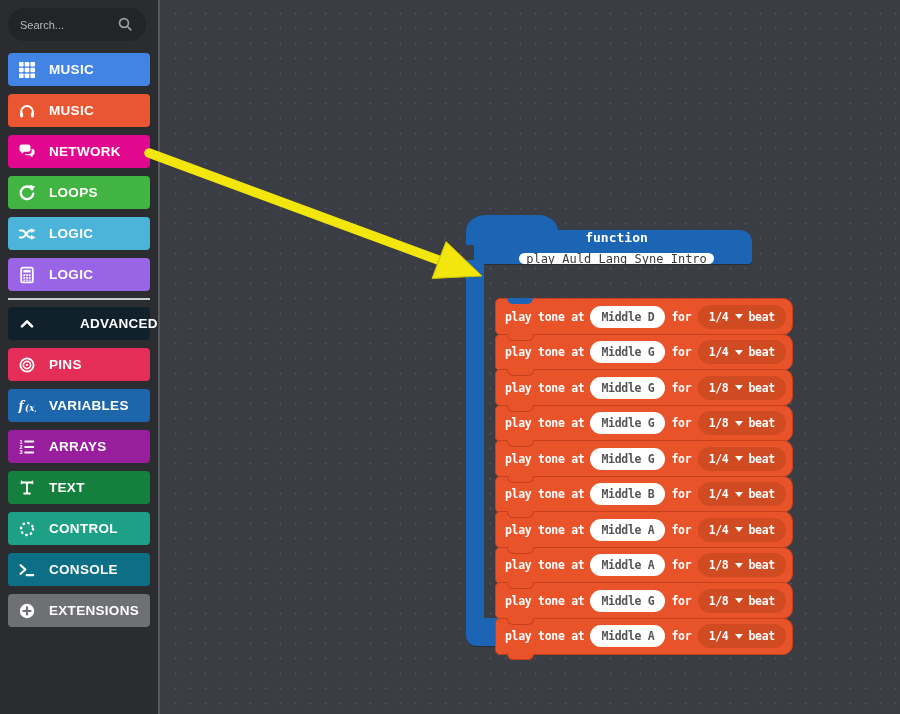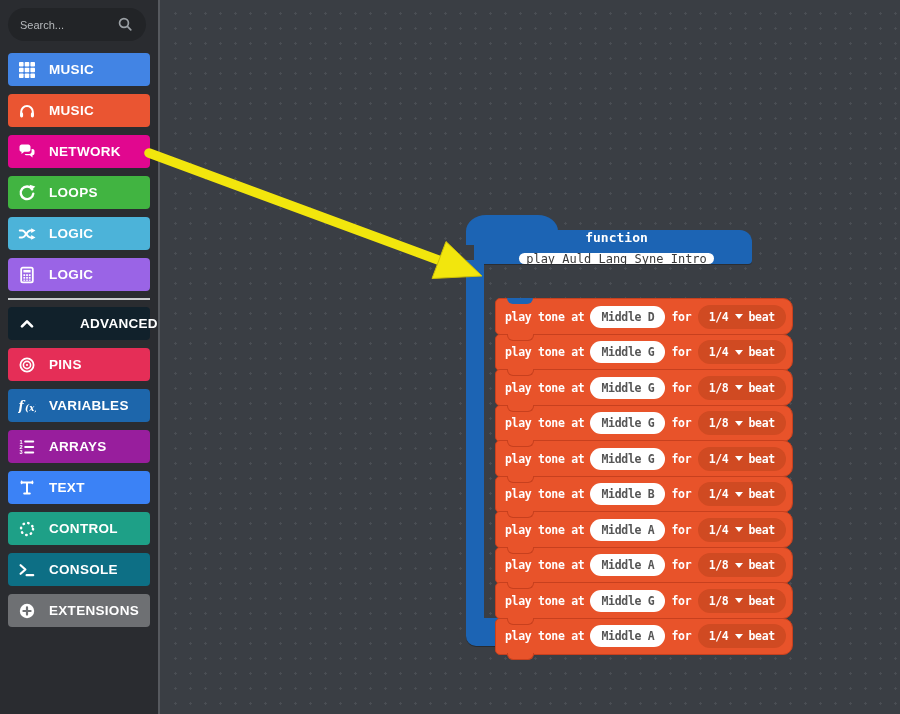--- a/index.html
+++ b/index.html
@@ -229,21 +229,21 @@
           </g>
         <g fill="#fff" font-family="Liberation Sans, sans-serif" font-weight="bold" font-size="5.6">
           <text x="1.6" y="5.6">1</text>
             <text x="1.6" y="11">2</text>
             <text x="1.6" y="16.4">3</text>
         </g>
       </svg>
       <span>ARRAYS</span>
     </div>
 
-    <div class="cat-item" style="background: #3b82f6;">
+    <div class="cat-item" style="background: #15803d;">
       <svg class="ic" width="18" height="18" viewBox="0 0 18 18">
         <path d="M3.6 3.4 H14.4 M9 3.4 V14.6 M6.2 14.6 H11.8" fill="none" stroke="#fff" stroke-width="2" stroke-linecap="round"></path>
         <path d="M3.6 2.4 V4.4 M14.4 2.4 V4.4" stroke="#fff" stroke-width="1.6" stroke-linecap="round"></path>
       </svg>
       <span>TEXT</span>
     </div>
 
     <div class="cat-item" style="background: rgb(30, 160, 135);">
       <svg class="ic" width="18" height="18" viewBox="0 0 18 18">
         <circle cx="9" cy="9" r="6" fill="none" stroke="#fff" stroke-width="2.5" stroke-dasharray="0.4 4.4" stroke-linecap="round"></circle>

